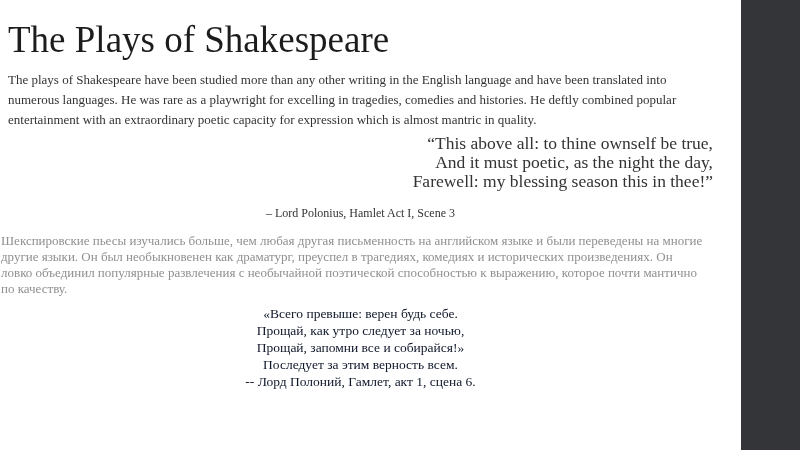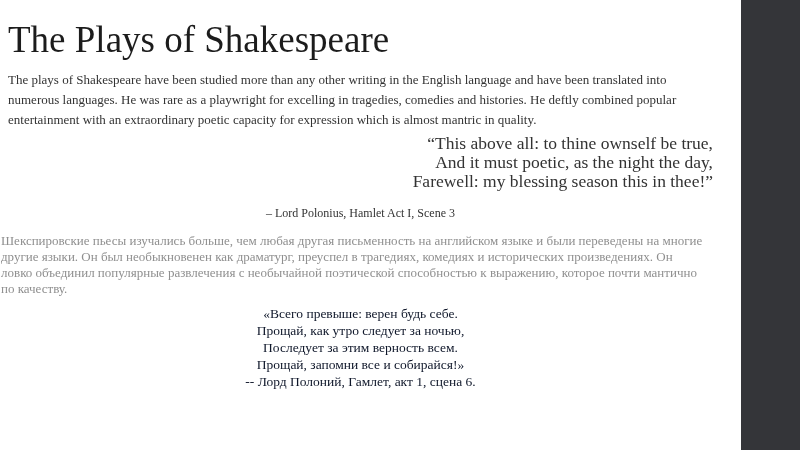--- a/index.html
+++ b/index.html
@@ -88,22 +88,22 @@
       <div>Farewell: my blessing season this in thee!”</div>
     </div>
 
     <div class="attribution-en">– Lord Polonius, Hamlet Act I, Scene 3</div>
 
     <p class="intro-ru">Шекспировские пьесы изучались больше, чем любая другая письменность на английском языке и были переведены на многие другие языки. Он был необыкновенен как драматург, преуспел в трагедиях, комедиях и исторических произведениях. Он ловко объединил популярные развлечения с необычайной поэтической способностью к выражению, которое почти мантично по качеству.</p>
 
     <div class="quote-ru">
       <div>«Всего превыше: верен будь себе.</div>
       <div>Прощай, как утро следует за ночью,</div>
+      <div>Прощай, запомни все и собирайся!»</div>
       <div>Последует за этим верность всем.</div>
-      <div>Прощай, запомни все и собирайся!»</div>
       <div>-- Лорд Полоний, Гамлет, акт 1, сцена 6.</div>
     </div>
 
   </div>
 
   <div class="app-strip"></div>
 
 </div>
 
 </body></html>

